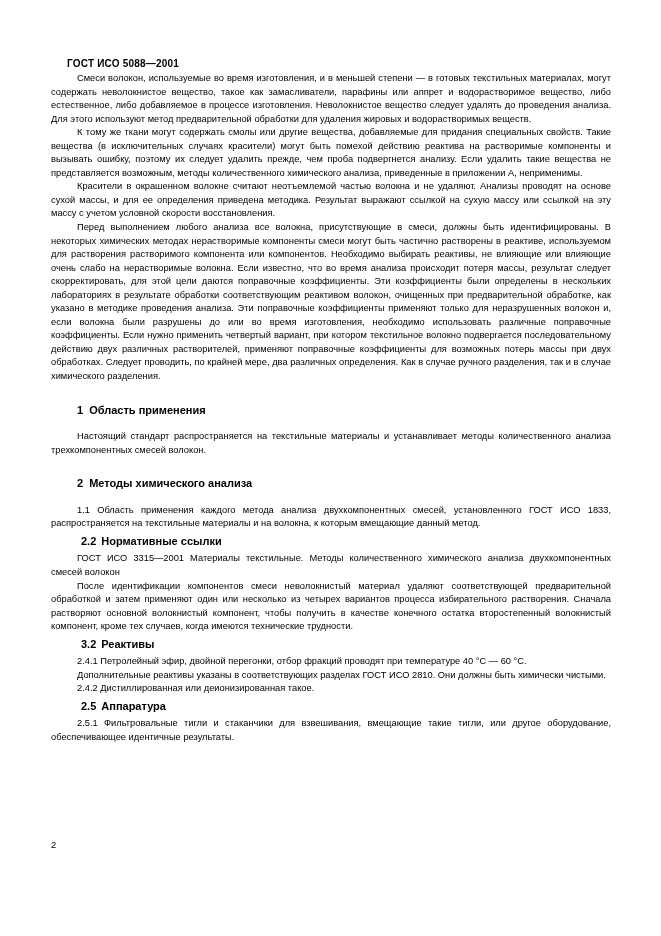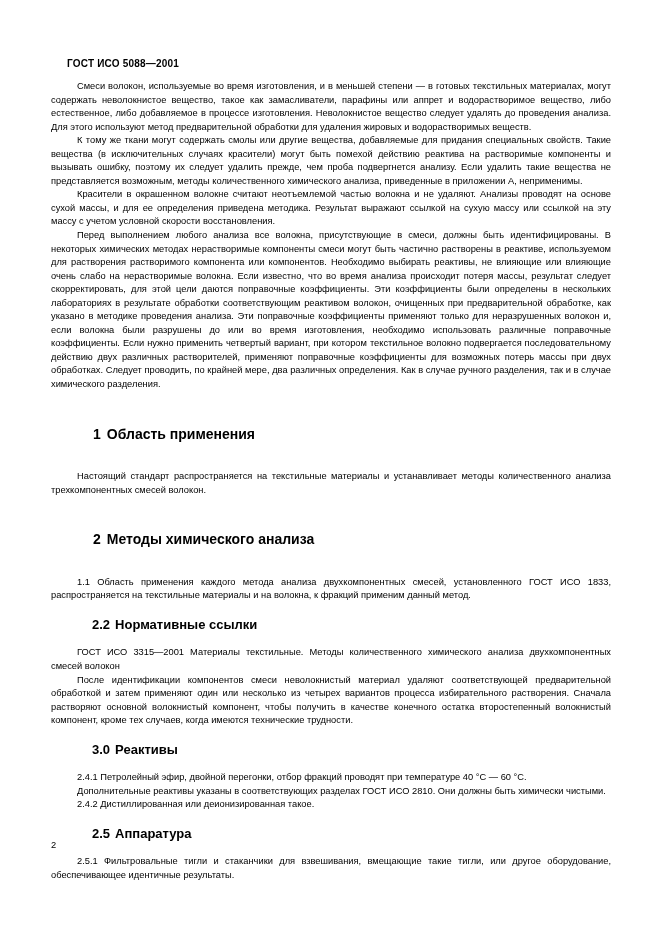--- a/index.html
+++ b/index.html
@@ -27,48 +27,48 @@
     left: 67px;
     top: 58px;
     font-size: 10px;
     font-weight: bold;
     letter-spacing: 0.2px;
     white-space: nowrap;
   }
   .content {
     position: absolute;
     left: 51px;
-    top: 80px;
+    top: 72px;
     width: 560px;
   }
   p.body-text {
     margin: 0;
     font-size: 9.3px;
     line-height: 13.55px;
     text-align: justify;
     text-justify: inter-word;
     hyphens: manual;
     letter-spacing: 0px;
   }
   p.indent {
     text-indent: 26px;
   }
   h2.section {
-    margin: 16px;
-    font-size: 14px;
+    margin: 0;
+    font-size: 11px;
     font-weight: bold;
     line-height: 13.55px;
     text-indent: 26px;
   }
   h2.section .num {
     margin-right: 6px;
   }
   h3.subsection {
-    margin: 15px;
-    font-size: 13px;
+    margin: 4px;
+    font-size: 11px;
     font-weight: bold;
     line-height: 13.55px;
     text-indent: 26px;
   }
   h3.subsection .num {
     margin-right: 5px;
   }
   .gap-lg { height: 20px; }
   .gap-md { height: 13px; }
   .page-number {
@@ -103,31 +103,31 @@
     <p class="body-text indent">Настоящий стандарт распространяется на текстильные материалы и устанавливает методы количественного анализа трехкомпонентных смесей волокон.</p>
 
     <div class="gap-lg"></div>
 
     <h2 class="section">
       <span class="num">2</span><span>Методы химического анализа</span>
     </h2>
 
     <div class="gap-md"></div>
 
-    <p class="body-text indent"><span class="num">1.1</span>&nbsp;<span>Область применения каждого метода анализа двухкомпонентных смесей, установленного ГОСТ ИСО 1833, распространяется на текстильные материалы и на волокна, к фракций применим данный метод.</span></p>
+    <p class="body-text indent"><span class="num">1.1</span>&nbsp;<span>Область применения каждого метода анализа двухкомпонентных смесей, установленного ГОСТ ИСО 1833, распространяется на текстильные материалы и на волокна, к которым вмещающие данный метод.</span></p>
 
     <h3 class="subsection">
       <span class="num">2.2</span><span>Нормативные ссылки</span>
     </h3>
     <p class="body-text indent">ГОСТ ИСО 3315—2001  Материалы текстильные. Методы количественного химического анализа двухкомпонентных смесей волокон</p>
 
     <p class="body-text indent">После идентификации компонентов смеси неволокнистый материал удаляют соответствующей предварительной обработкой и затем применяют один или несколько из четырех вариантов процесса избирательного растворения. Сначала растворяют основной волокнистый компонент, чтобы получить в качестве конечного остатка второстепенный волокнистый компонент, кроме тех случаев, когда имеются технические трудности.</p>
 
     <h3 class="subsection">
-      <span class="num">3.0</span><span>Реактивы</span>
+      <span class="num">3.2</span><span>Реактивы</span>
     </h3>
     <p class="body-text indent"><span class="num">2.4.1</span>&nbsp;<span>Петролейный эфир, двойной перегонки, отбор фракций проводят при температуре 40 °C — 60 °C.</span></p>
     <p class="body-text indent">Дополнительные реактивы указаны в соответствующих разделах ГОСТ ИСО 2810. Они должны быть химически чистыми.</p>
     <p class="body-text indent"><span class="num">2.4.2</span>&nbsp;<span>Дистиллированная или деионизированная такое.</span></p>
 
     <h3 class="subsection">
       <span class="num">2.5</span><span>Аппаратура</span>
     </h3>
     <p class="body-text indent"><span class="num">2.5.1</span>&nbsp;<span>Фильтровальные тигли и стаканчики для взвешивания, вмещающие такие тигли, или другое оборудование, обеспечивающее идентичные результаты.</span></p>
 

